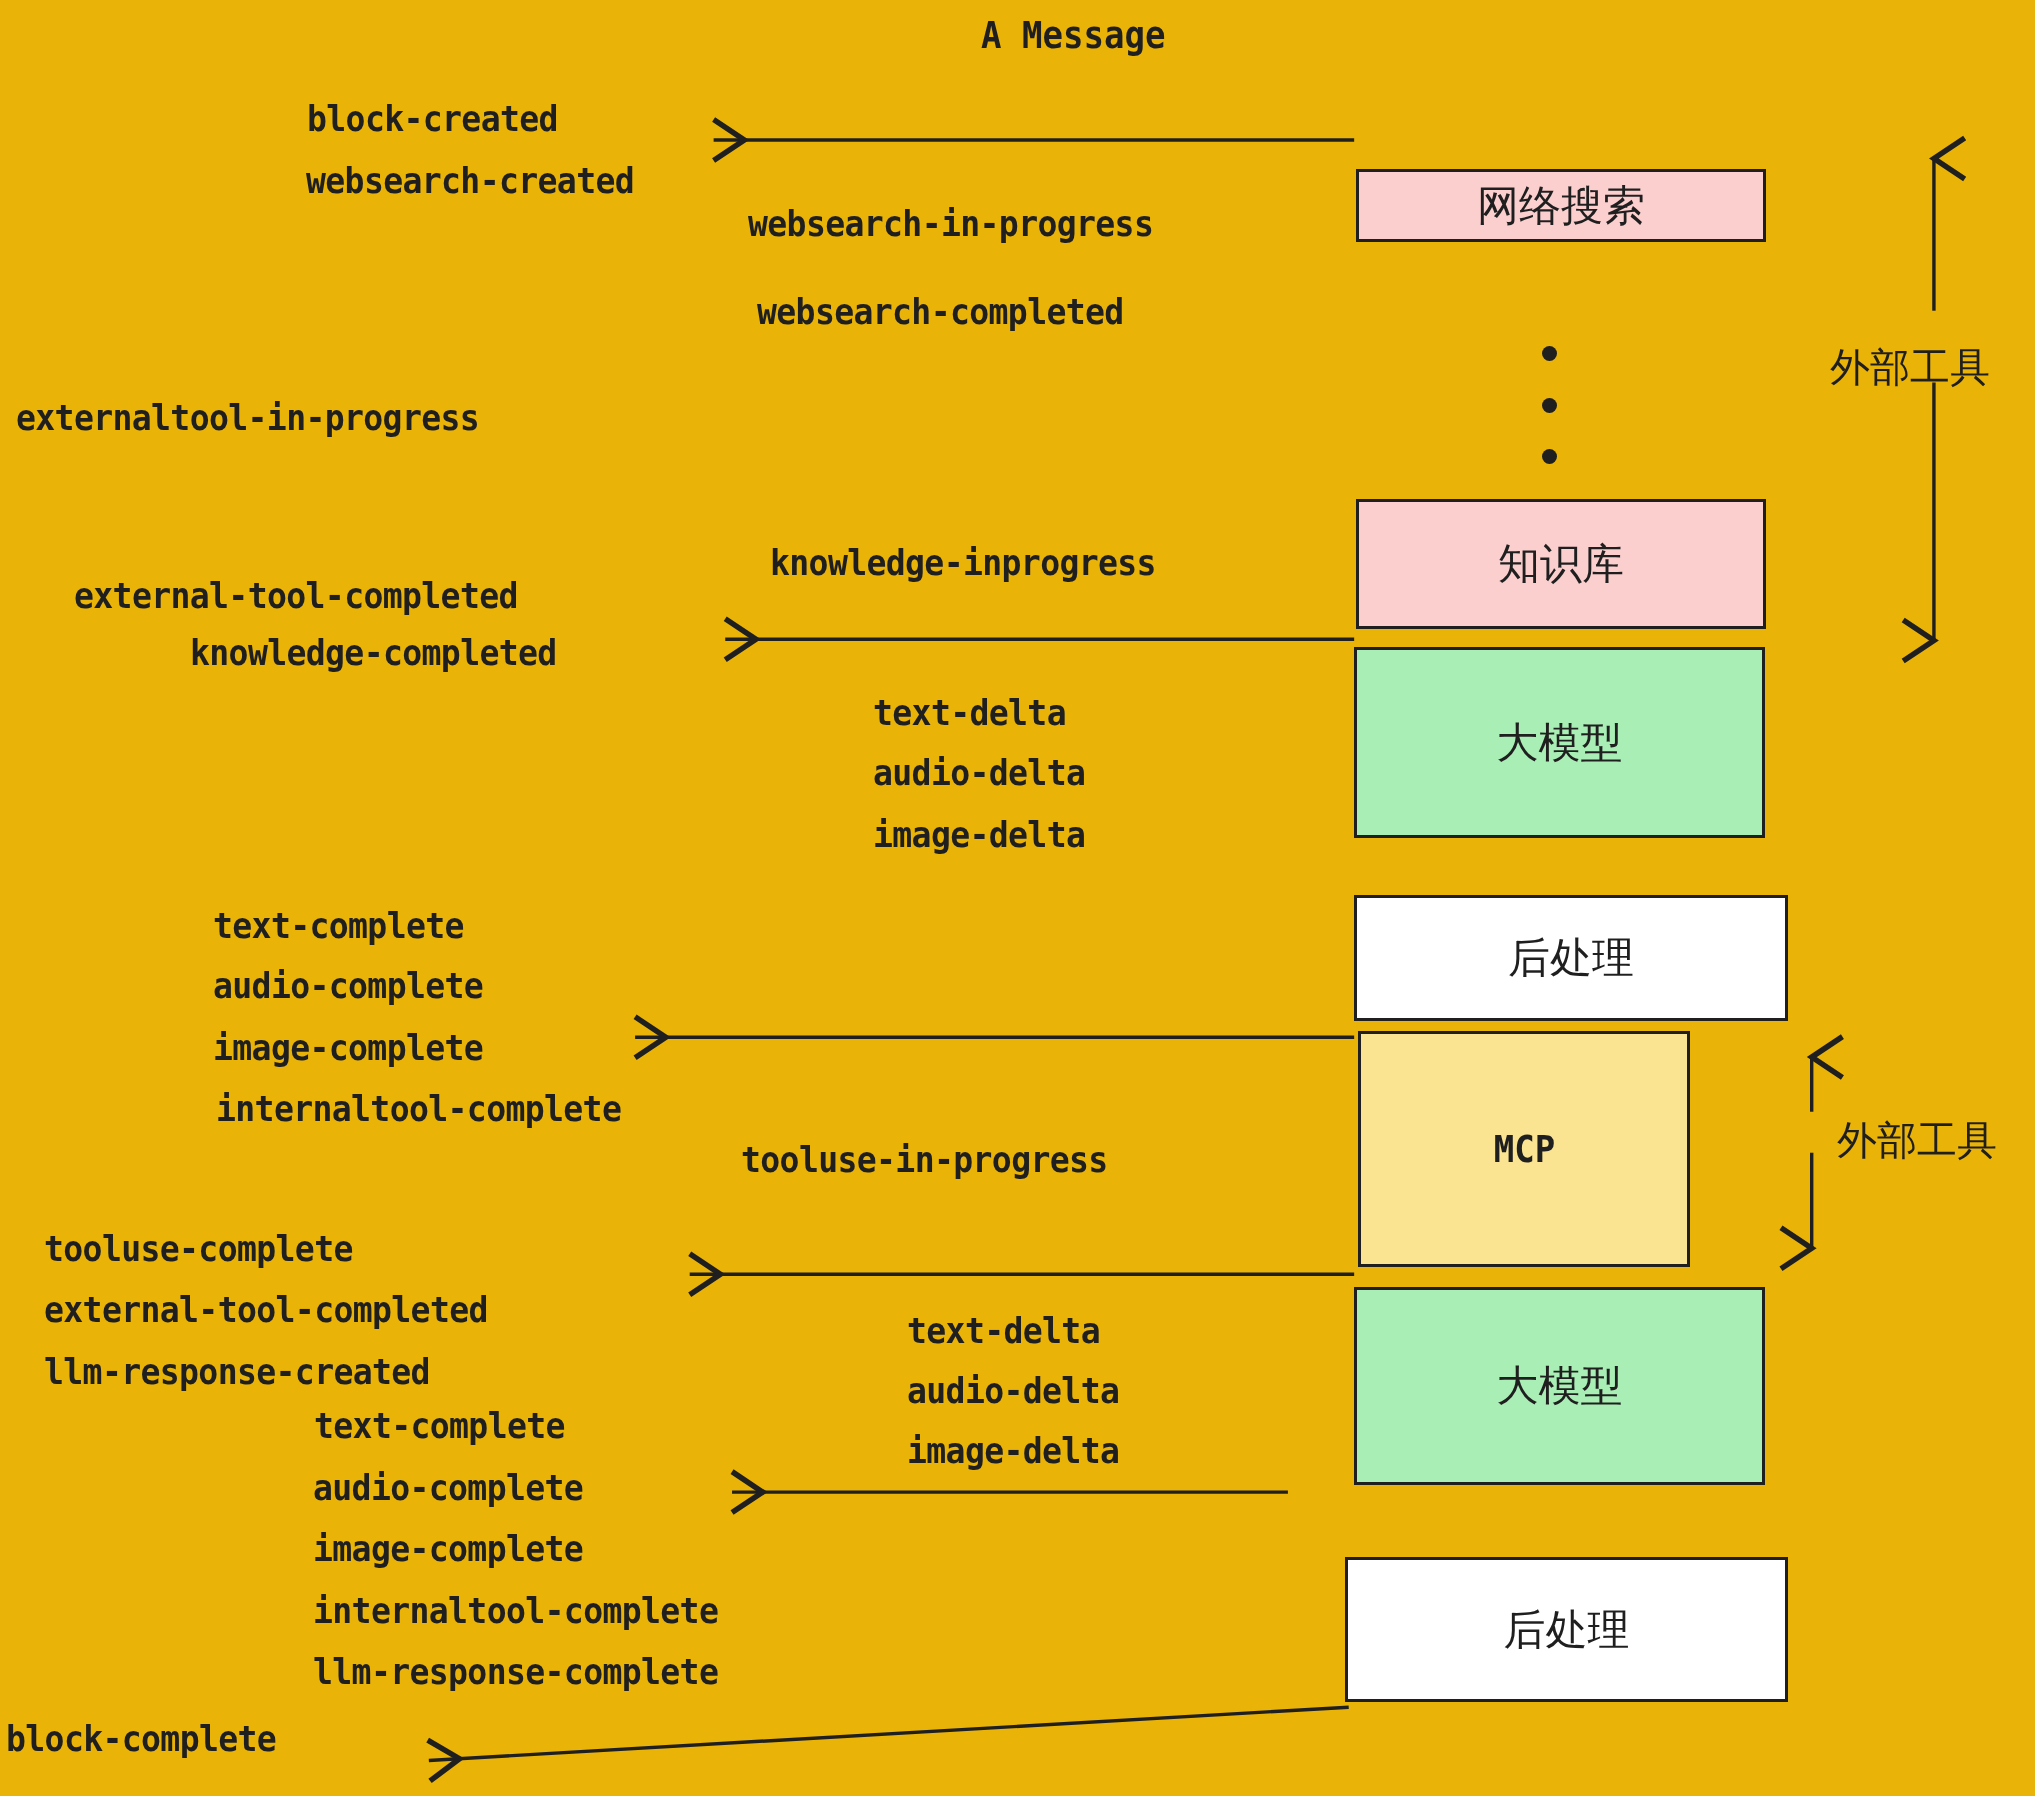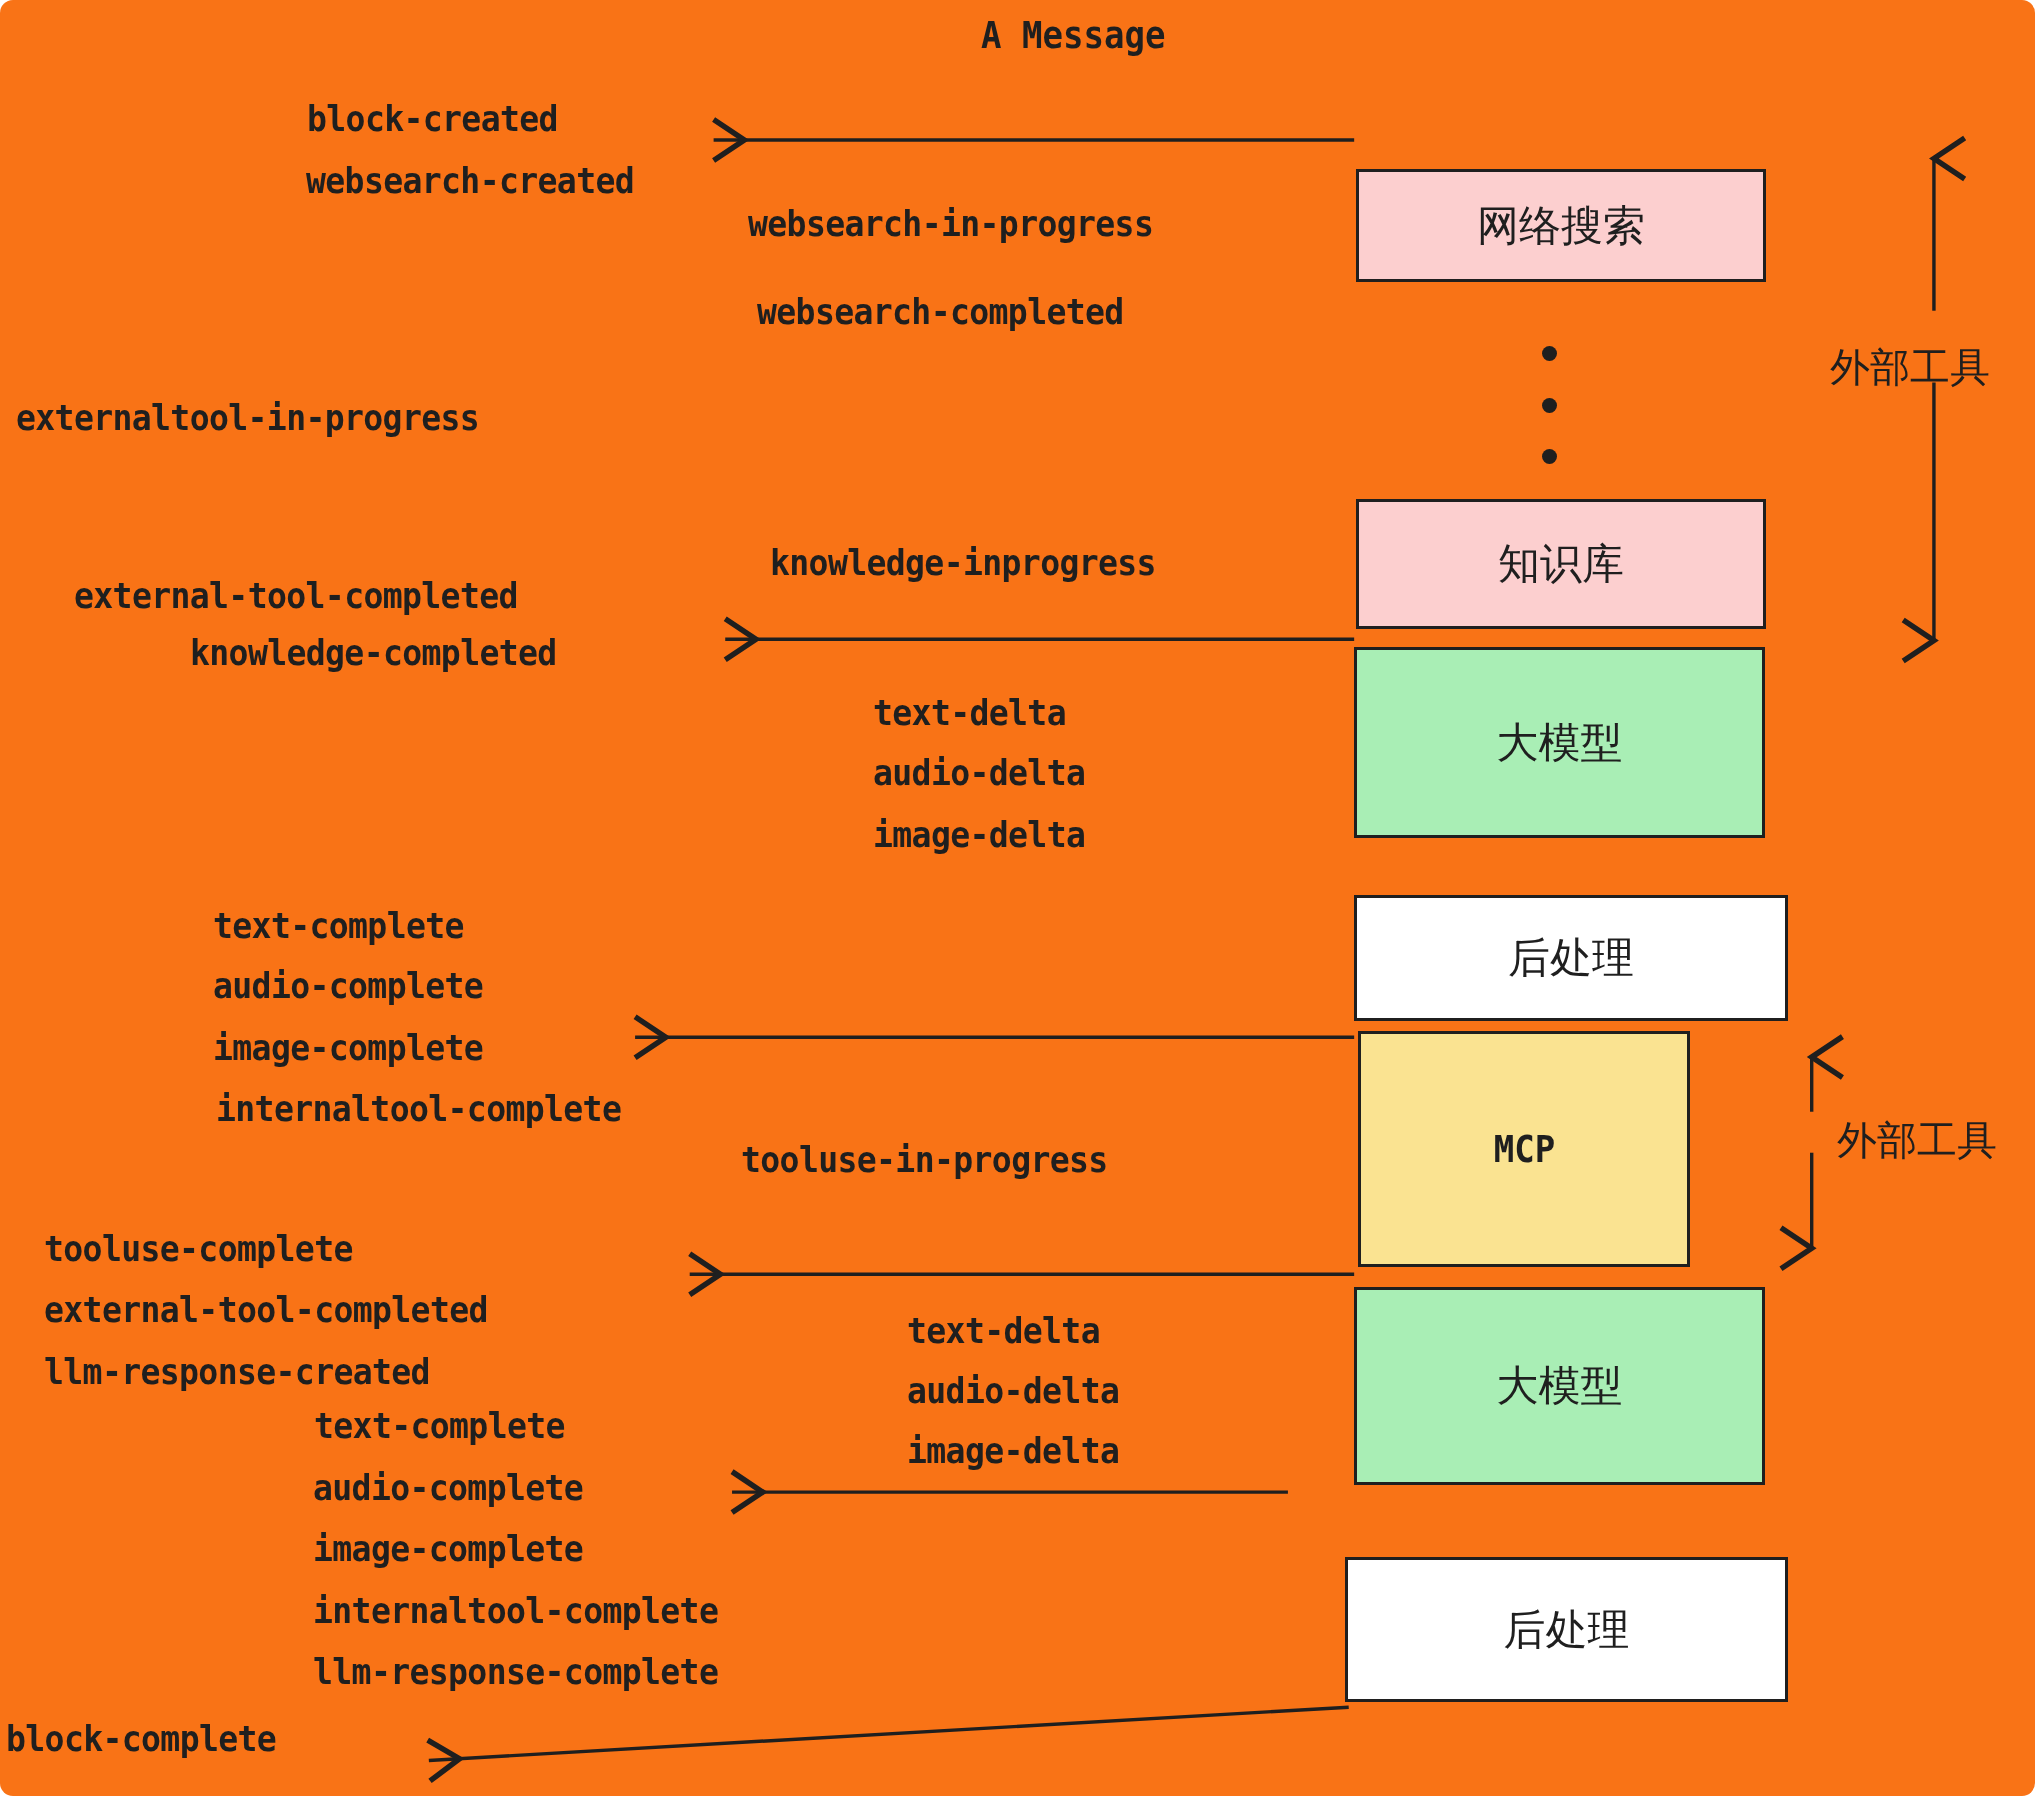--- a/index.html
+++ b/index.html
@@ -4,24 +4,23 @@
 <style>
   html, body {
     margin: 0;
     padding: 0;
     background: #ffffff;
   }
   #stage {
     position: relative;
     width: 2035px;
     height: 1796px;
-    background: #f97316;
+    background: #eab308;
     overflow: hidden;
     font-family: "DejaVu Sans", sans-serif;
-    border-radius: 13px;
   }
   
   .evt {
     position: absolute;
     font-family: "DejaVu Sans Mono", monospace;
     font-size: 36px;
     font-weight: 600;
     color: #1f1f1f;
     white-space: nowrap;
     letter-spacing: -0.7px;
@@ -88,21 +87,21 @@
     pointer-events: none;
   }
 </style>
 </head>
 <body>
 
 <div id="stage">
 
   <div class="title" style="left:973px; top:17px;">A Message</div>
 
-  <div class="box" style="left:1356px; top:169px; width:410px; height:113px; background:#fccfcf;">
+  <div class="box" style="left:1356px; top:169px; width:410px; height:73px; background:#fccfcf;">
     <span class="boxlabel">网络搜索</span>
   </div>
 
   <div class="box" style="left:1356px; top:499px; width:410px; height:130px; background:#fccfcf;">
     <span class="boxlabel">知识库</span>
   </div>
 
   <div class="box" style="left:1354px; top:647px; width:411px; height:191px; background:#a9eeb5;">
     <span class="boxlabel">大模型</span>
   </div>

